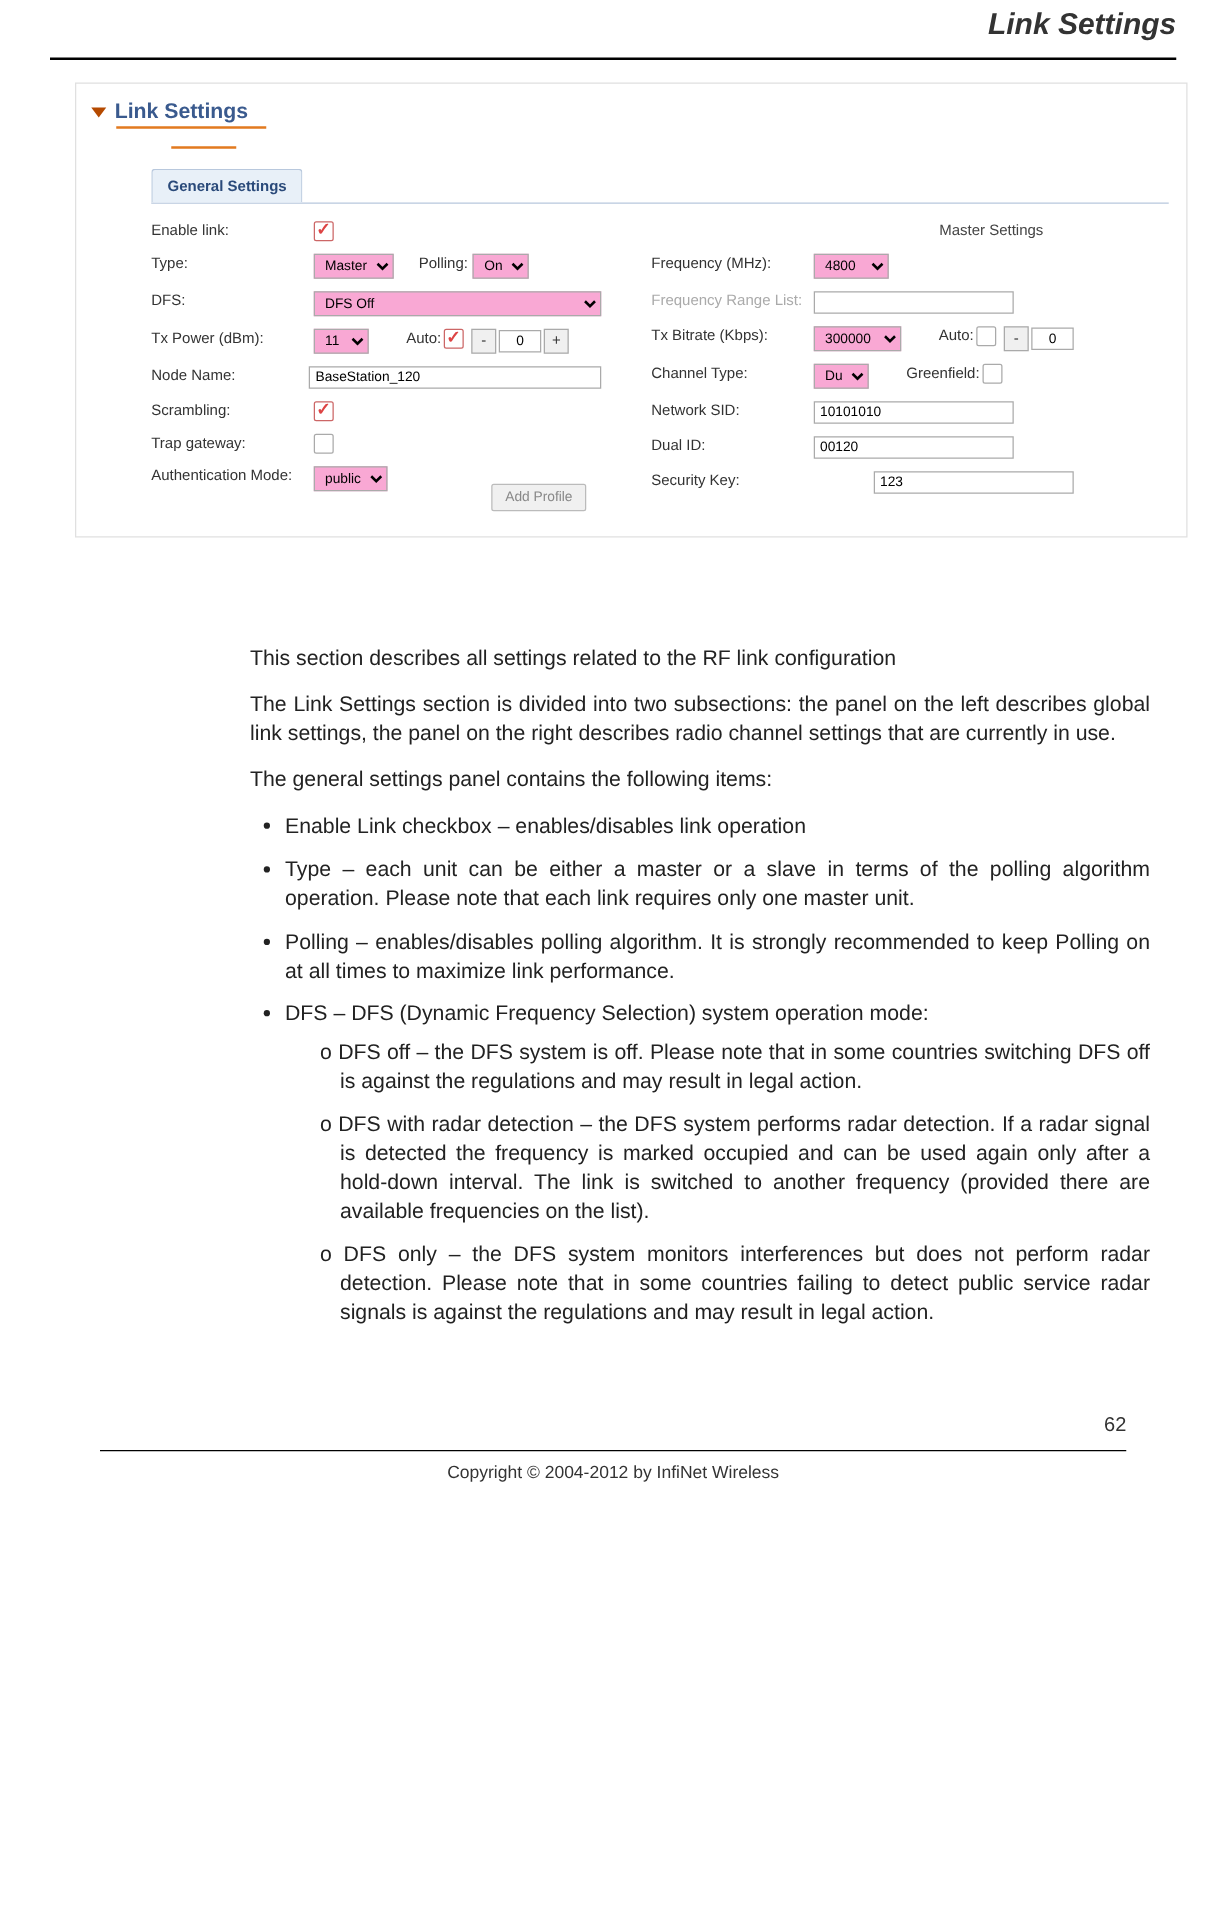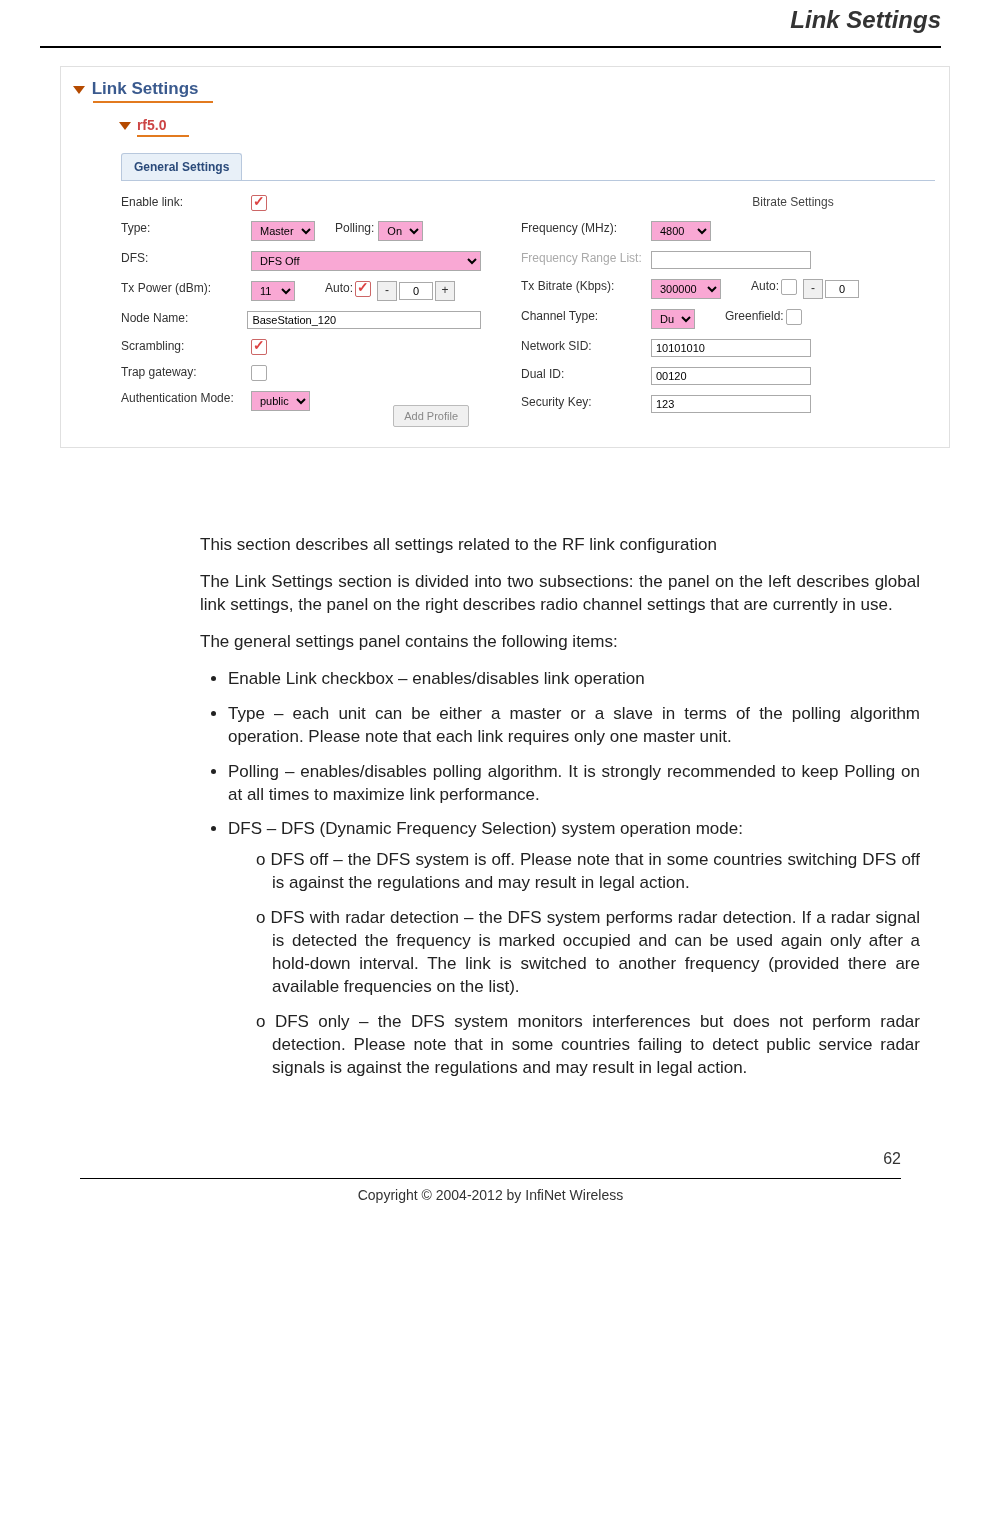--- a/index.html
+++ b/index.html
@@ -47,24 +47,20 @@
   <div class="page-title">Link Settings</div>
   <div class="header-rule"></div>
 
   <div class="screenshot">
     <div class="link-settings-hdr">
       <span class="tri"></span>
       <span>Link Settings</span>
     </div>
     <div class="underline-orange"></div>
 
-    <div class="rf-hdr">
-      <span class="tri"></span>
-      <span>rf5.0</span>
-    </div>
     <div class="underline-orange2"></div>
 
     <div class="gs-tab">General Settings</div>
     <div class="gs-line"></div>
 
     <div class="panels">
 
       <div class="panel">
         <div class="row">
           <span class="lbl">Enable link:</span>
@@ -103,21 +99,21 @@
           <span class="lbl">Trap gateway:</span>
           <span class="check empty"></span>
         </div>
         <div class="row">
           <span class="lbl">Authentication Mode:</span>
           <select class="sel"><option>public</option></select>
         </div>
       </div>
 
       <div class="panel" style="width:420px">
-        <div class="right-hdr">Bitrate Settings</div>
+        <div class="right-hdr">Master Settings</div>
         <div class="row">
           <span class="lbl">Frequency (MHz):</span>
           <select class="sel" style="width:60px"><option>4800</option></select>
         </div>
         <div class="row">
           <span class="lbl disabled-lbl">Frequency Range List:</span>
           <input class="inp" style="width: 150px;" disabled="">
         </div>
         <div class="row">
           <span class="lbl">Tx Bitrate (Kbps):</span>
@@ -138,21 +134,21 @@
         <div class="row">
           <span class="lbl">Network SID:</span>
           <input class="inp" style="width: 150px;" value="10101010">
         </div>
         <div class="row">
           <span class="lbl">Dual ID:</span>
           <input class="inp" style="width: 150px;" value="00120">
         </div>
         <div class="row">
           <span class="lbl">Security Key:</span>
-          <input class="inp" style="width: 150px;" value="123">
+          <input class="inp" style="width: 150px; margin-left: 48px;" value="123">
         </div>
       </div>
     </div>
     <div class="addprof">Add Profile</div>
   </div>
 
   <div class="body-text">
     <p>This section describes all settings related to the RF link configuration</p>
     <p>The Link Settings section is divided into two subsections: the panel on the left describes global link settings, the panel on the right describes radio channel settings that are currently in use.</p>
     <p>The general settings panel contains the following items:</p>

